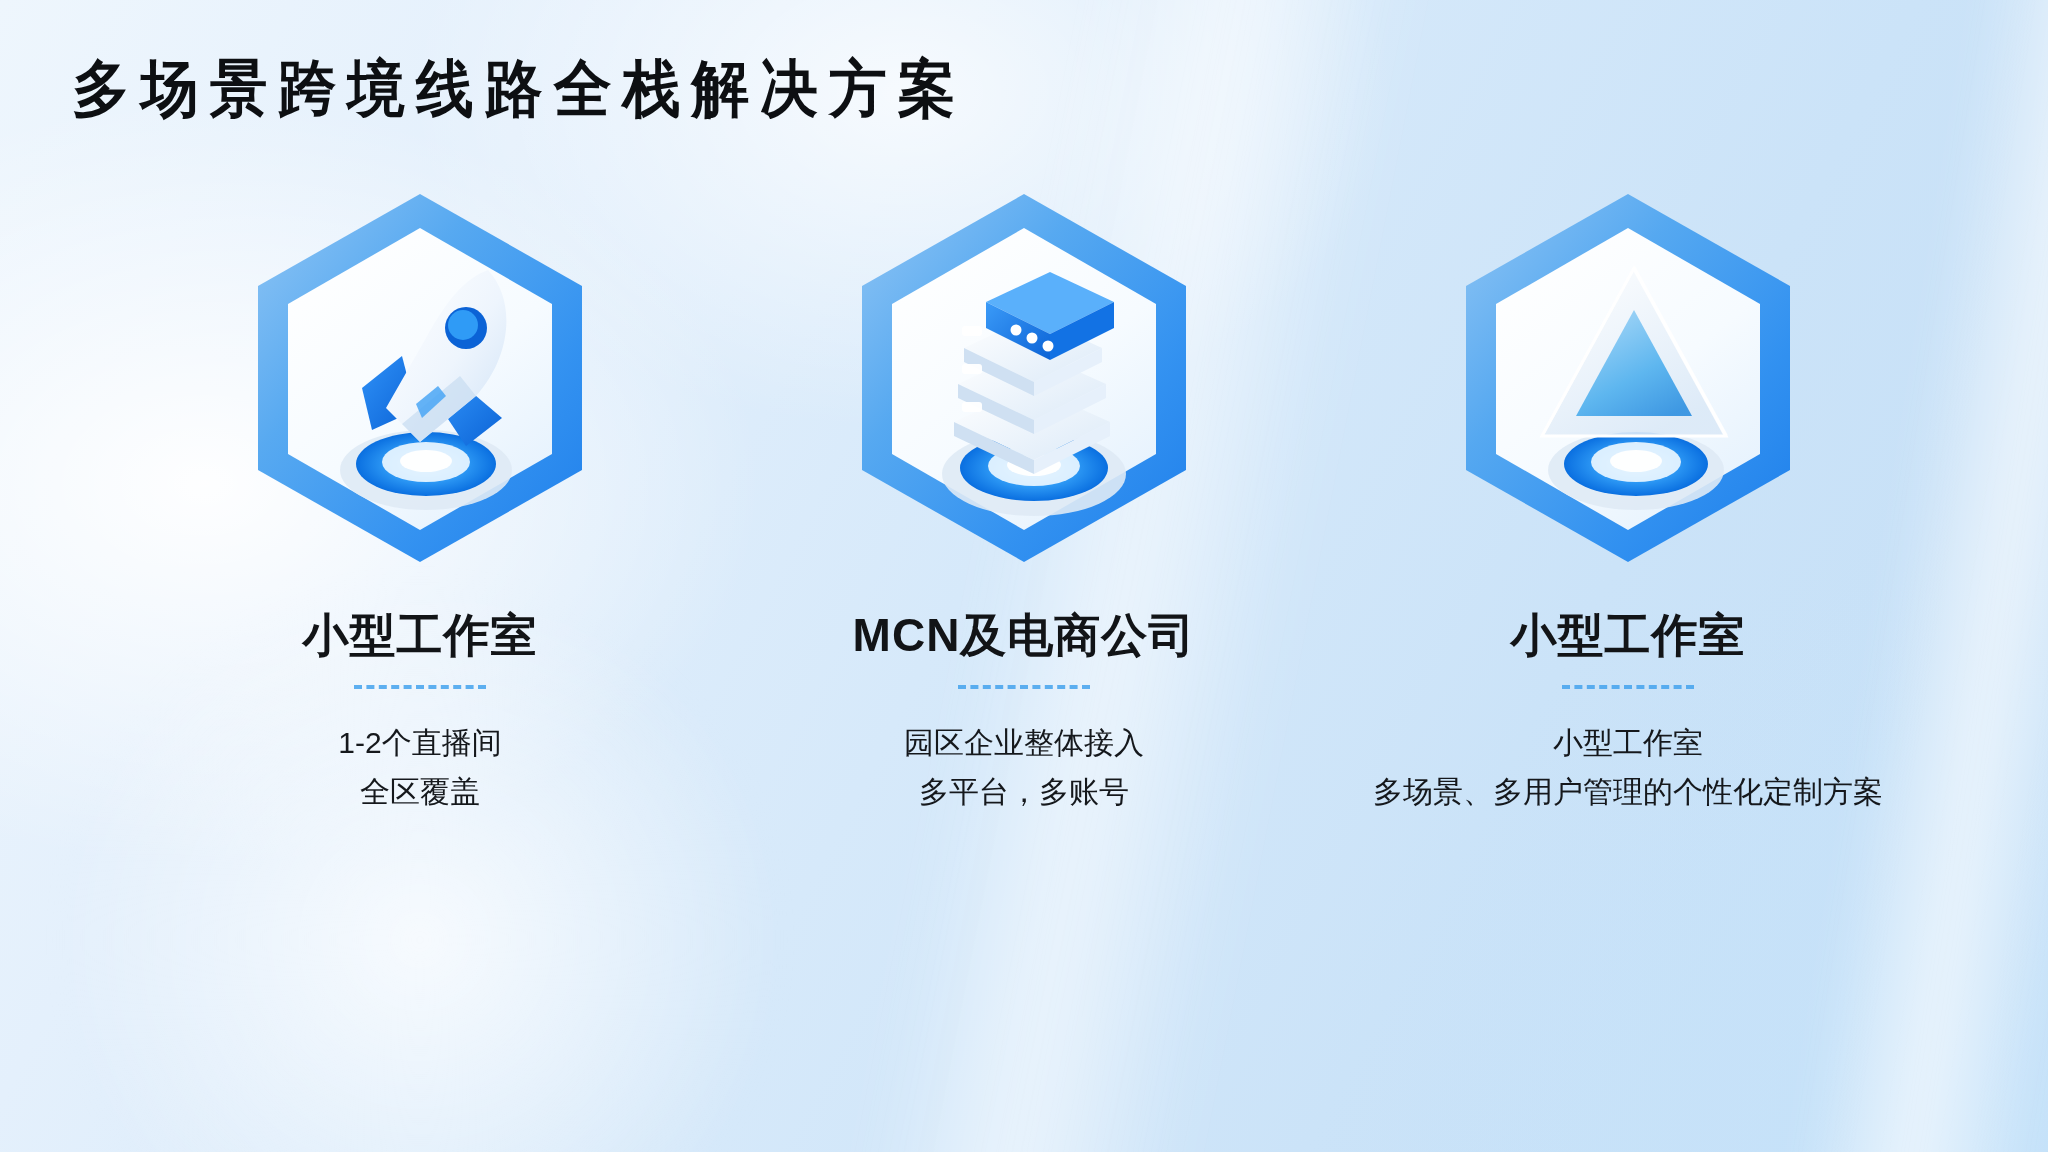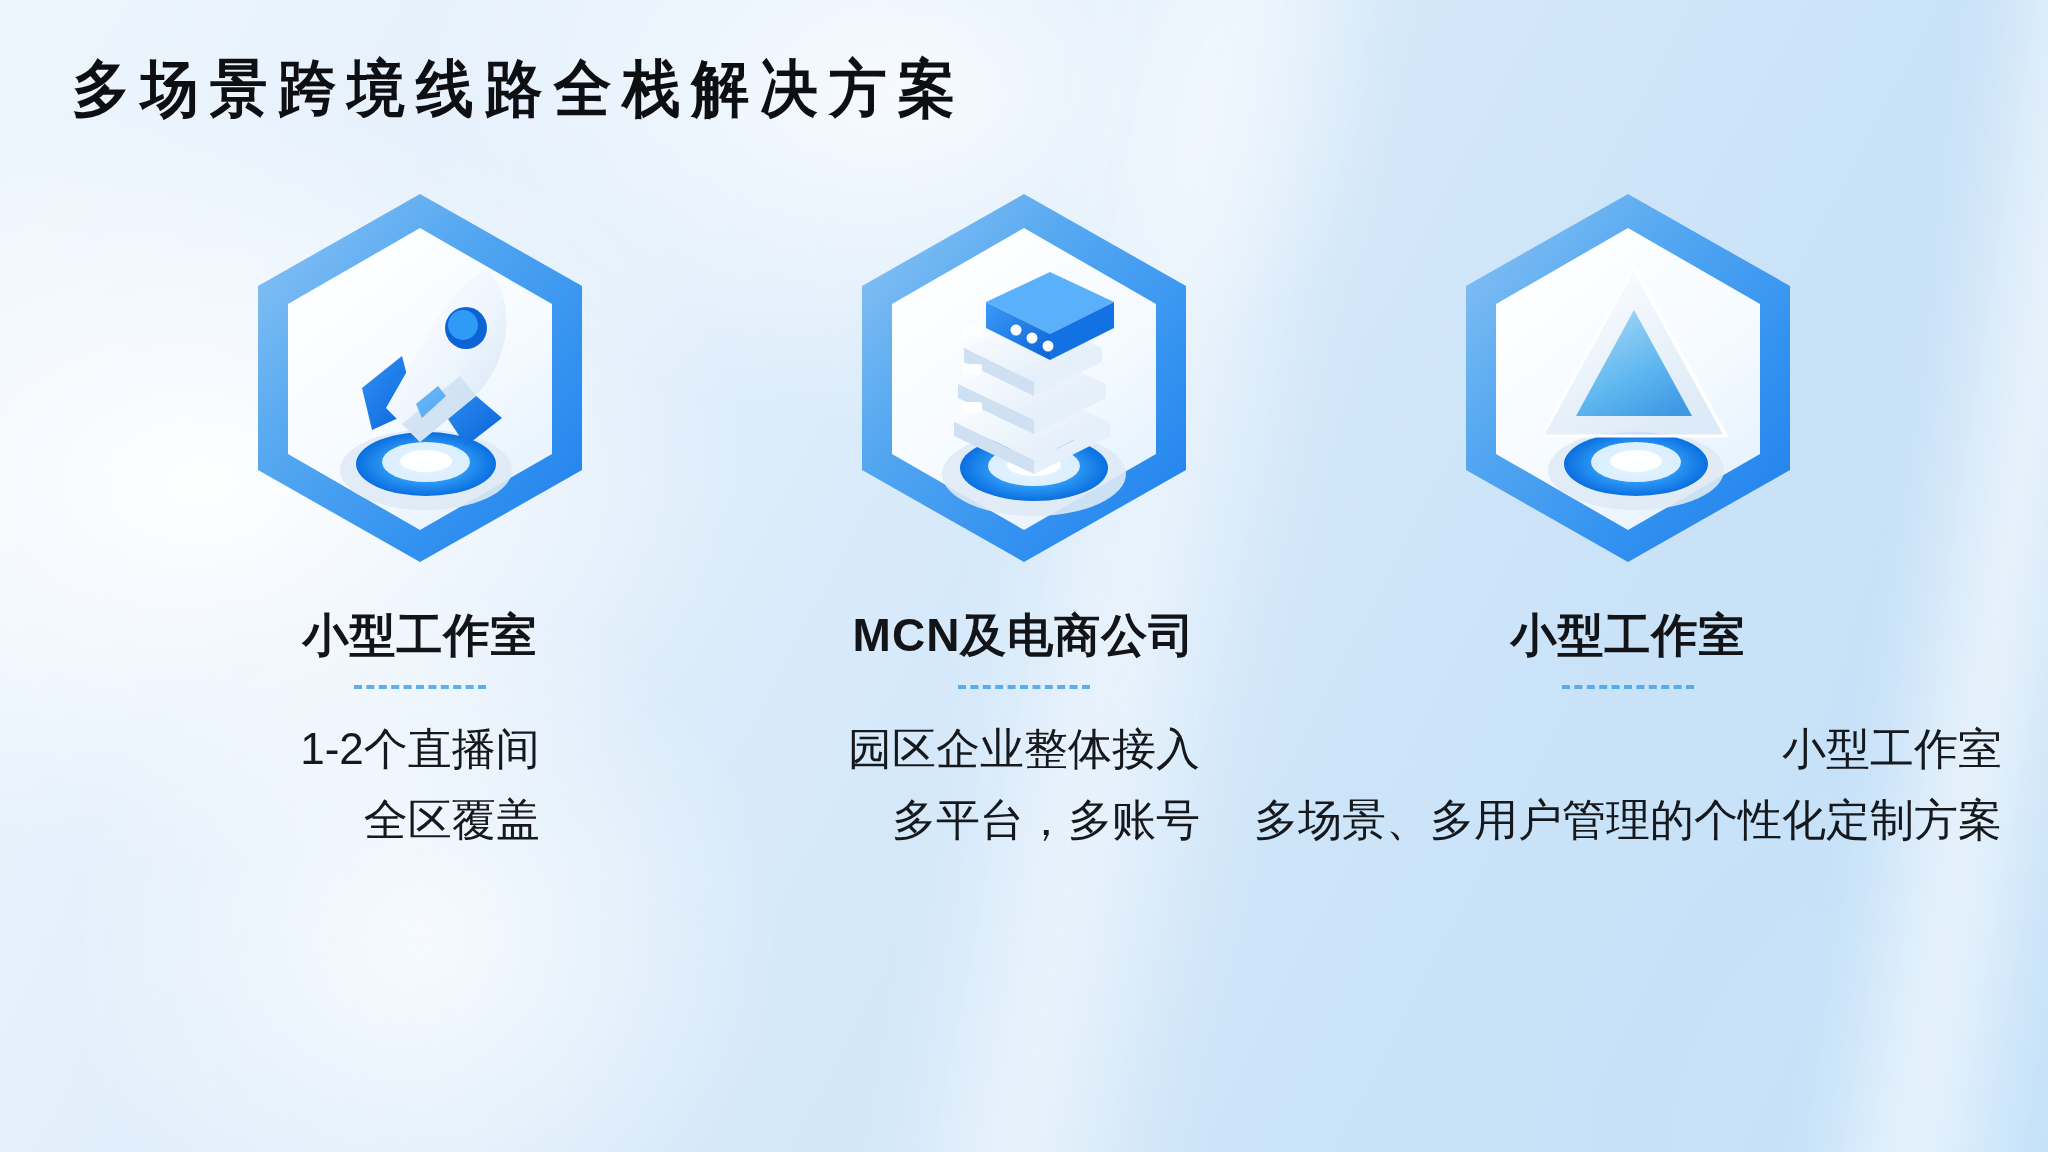--- a/index.html
+++ b/index.html
@@ -112,24 +112,24 @@
     white-space: nowrap;
   }
   .divider {
     margin-top: 22px;
     width: 132px;
     height: 0;
     border-top: 4px dashed #44a3ee;
     opacity: 0.85;
   }
   .card-desc {
-    margin-top: 24px;
-    text-align: right;
+    margin-top: 30px;
+    text-align: center;
     color: #15181c;
-    font-size: 44px;
+    font-size: 30px;
     line-height: 1.62;
     white-space: nowrap;
   }
   .card-desc .line { display: block; }
 </style>
 </head>
 <body>
 
 <div class="stage">
 

